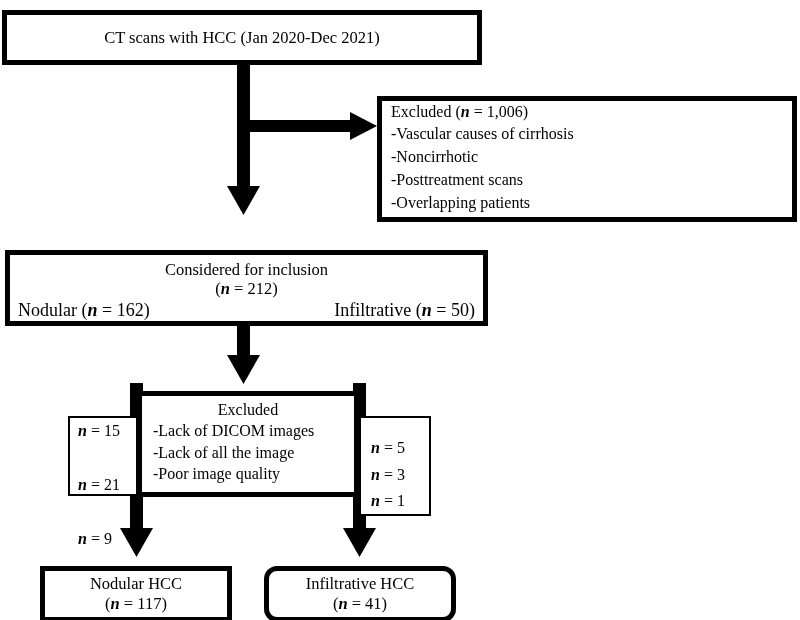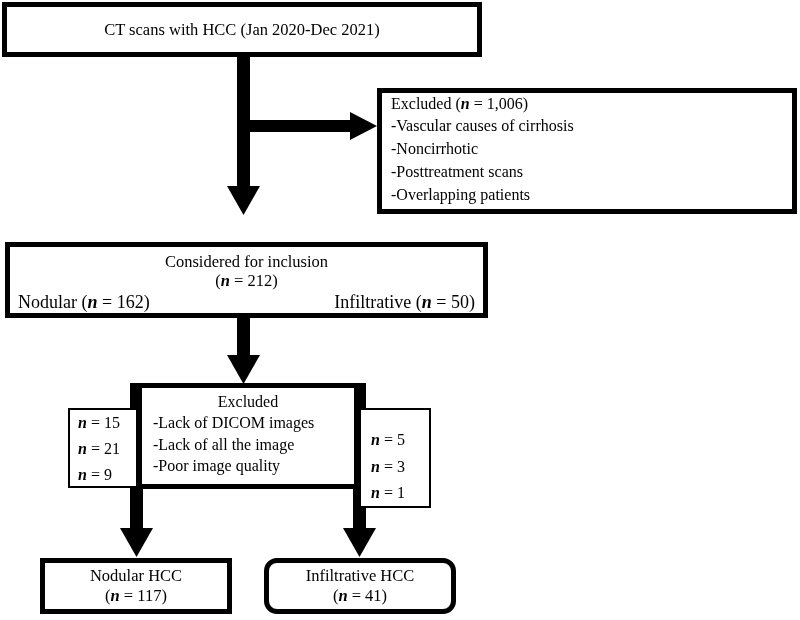--- a/index.html
+++ b/index.html
@@ -30,20 +30,21 @@
   }
   
   .box {
     position: absolute;
     box-sizing: border-box;
     background: #ffffff;
     border: 5px solid #000000;
     display: flex;
     flex-direction: column;
     justify-content: center;
+    margin-top: 8px;
   }
   .box.thin {
     border-width: 2px;
   }
   .line {
     display: block;
     text-align: center;
     line-height: 1.16;
     white-space: nowrap;
     font-size: 16.5px;
@@ -93,20 +94,21 @@
   }
   #box-excluded-mid .line { font-size: 16px; line-height: 1.33; }
   #box-excluded-mid .line.bullet { text-align: left; padding-left: 11px; }
 
   #panel-left-counts {
     left: 68px; top: 408px;
     width: 70px; height: 80px;
     justify-content: space-between;
     padding-left: 8px;
     z-index: 1;
+    gap: 28px;
   }
   #panel-right-counts {
     left: 359px; top: 408px;
     width: 72px; height: 100px;
     justify-content: flex-end;
     padding-left: 10px;
     z-index: 1;
   }
   #panel-left-counts .line,
   #panel-right-counts .line {

